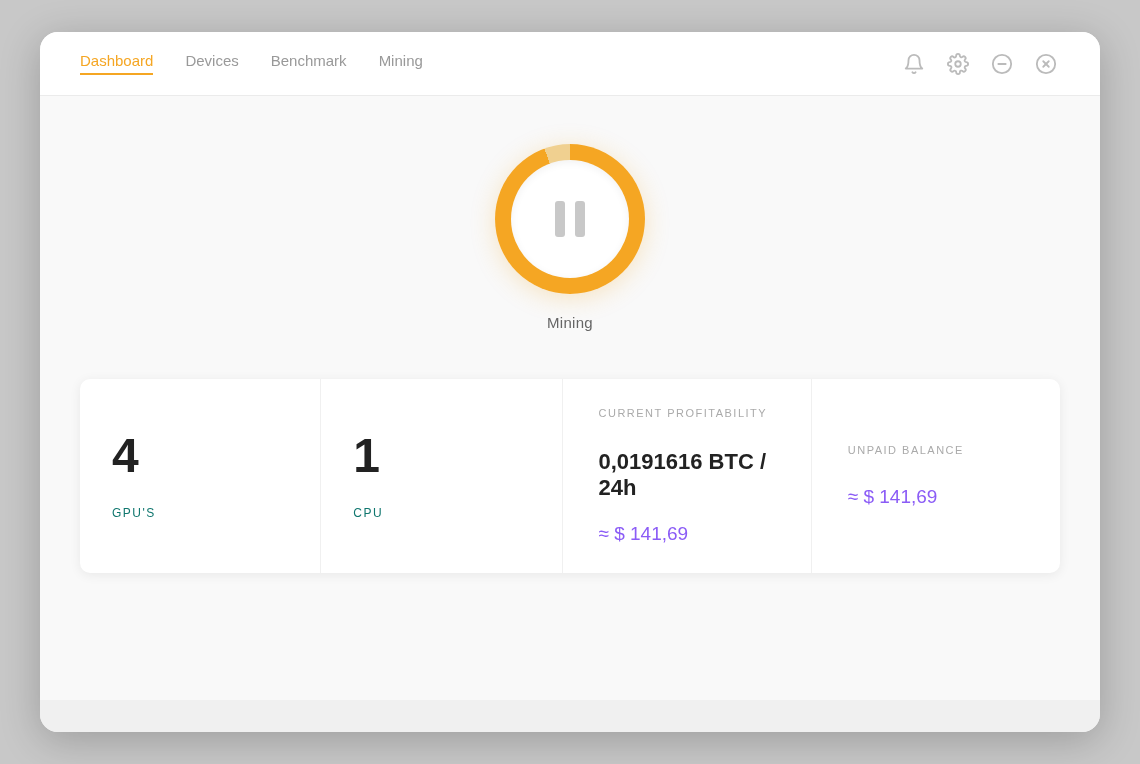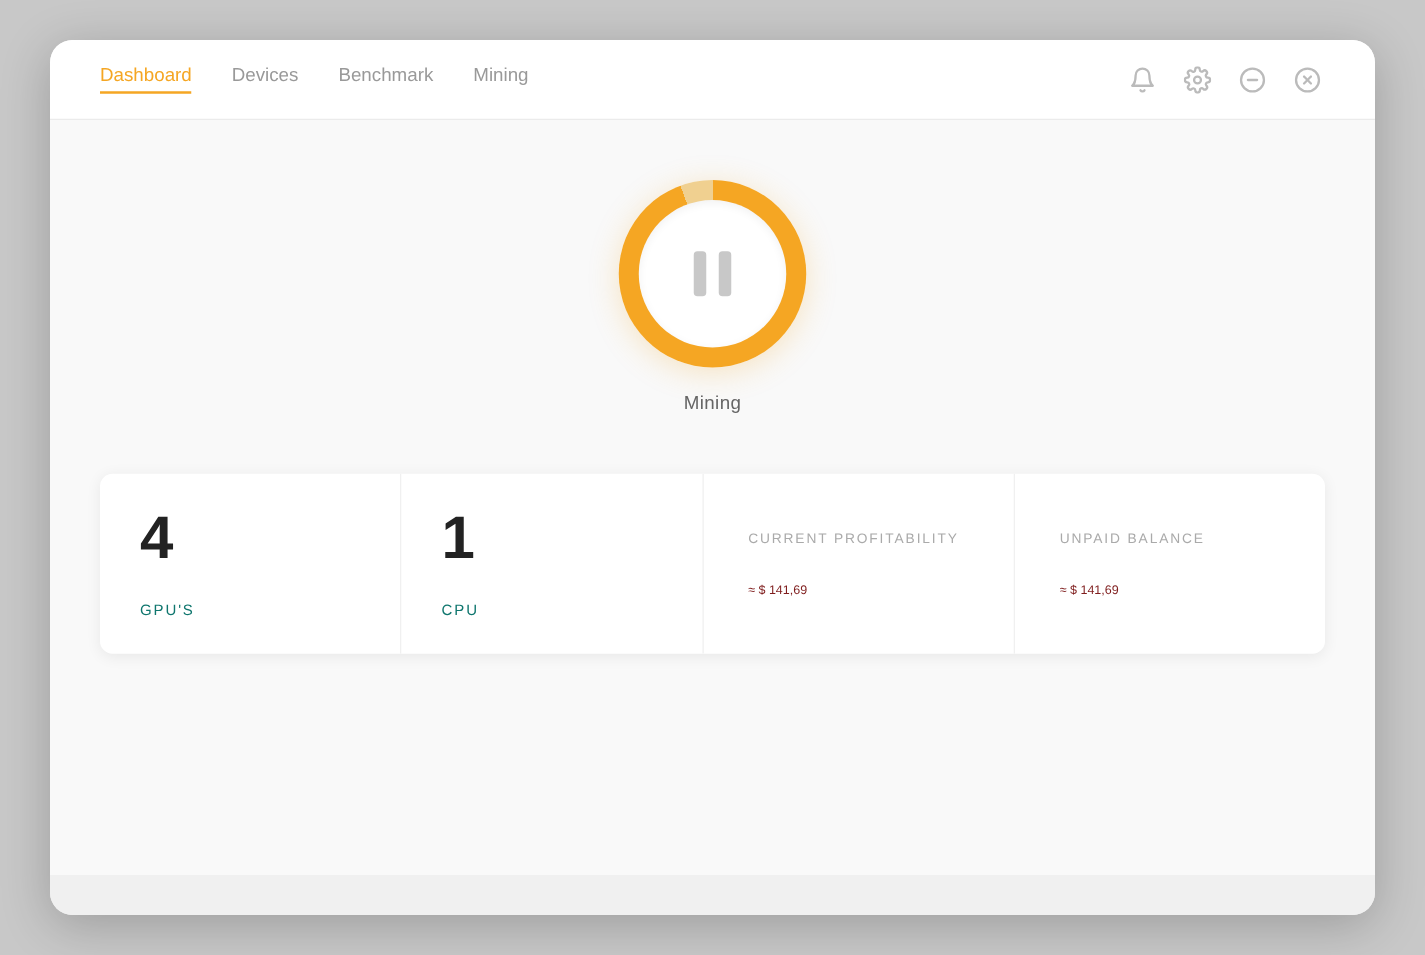--- a/index.html
+++ b/index.html
@@ -198,22 +198,22 @@
     }
 
     .stat-main-value {
       font-size: 22px;
       font-weight: 700;
       color: #222;
       margin-bottom: 6px;
     }
 
     .stat-sub-value {
-      font-size: 10px;
-      color: #7f1d1d;
+      font-size: 19px;
+      color: #8b5cf6;
     }
 
     
     .bottom-strip {
       height: 32px;
       background: #f0f0f0;
       width: 100%;
       flex-shrink: 0;
     }
   </style>
@@ -279,20 +279,21 @@
         <div class="stat-label">GPU'S</div>
       </div>
 
       <div class="stat-card">
         <div class="stat-value">1</div>
         <div class="stat-label">CPU</div>
       </div>
 
       <div class="stat-card profitability">
         <div class="stat-card-title">CURRENT PROFITABILITY</div>
+        <div class="stat-main-value">0,0191616 BTC / 24h</div>
         <div class="stat-sub-value">≈ $ 141,69</div>
       </div>
 
       <div class="stat-card unpaid">
         <div class="stat-card-title">UNPAID BALANCE</div>
         <div class="stat-sub-value">≈ $ 141,69</div>
       </div>
     </div>
   </div>
 

